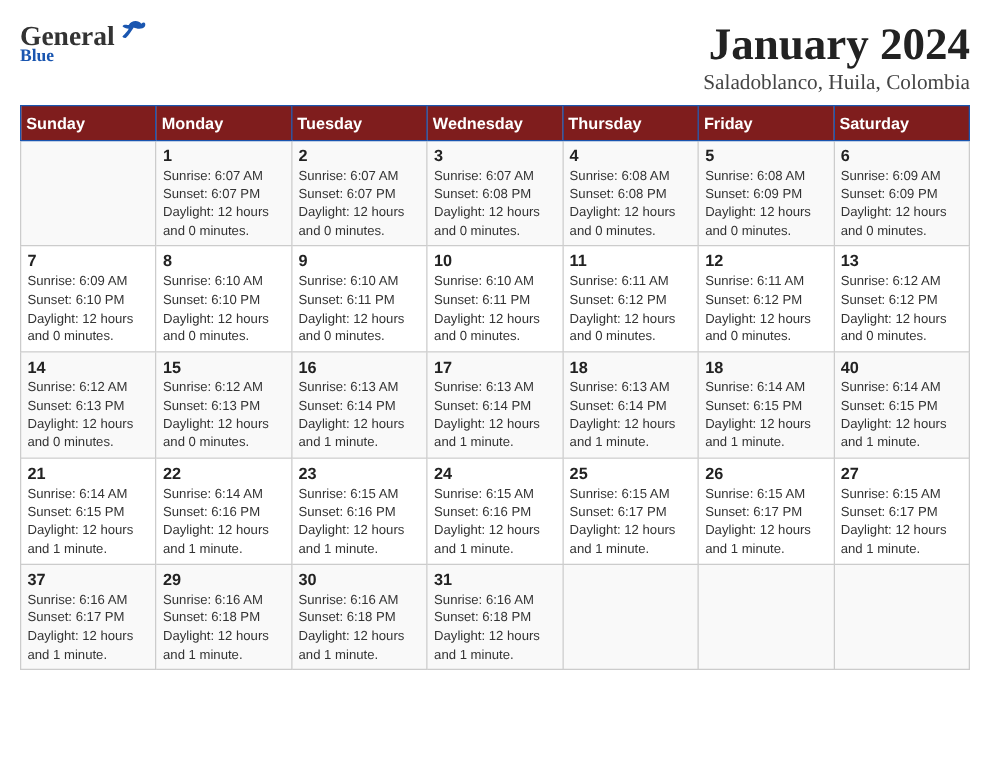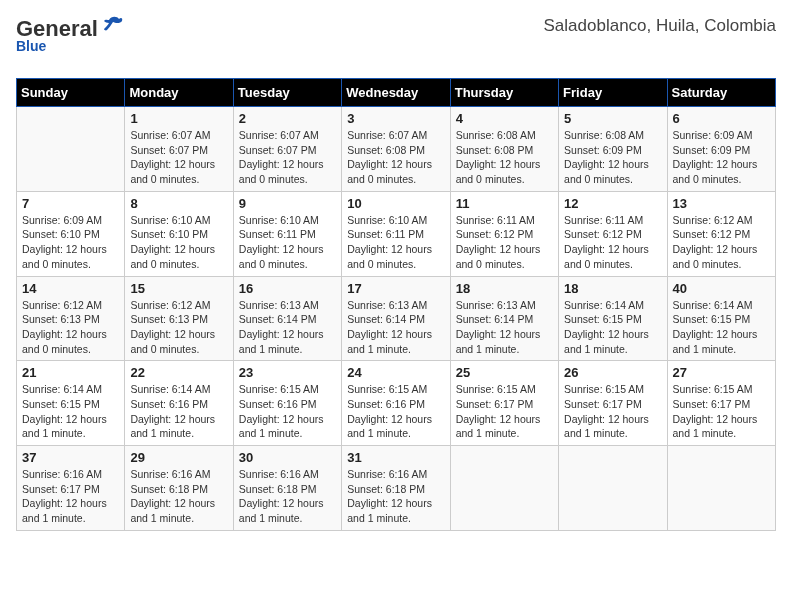--- a/index.html
+++ b/index.html
@@ -7,21 +7,22 @@
       font-family: Arial, sans-serif;
       background: #fff;
       width: 792px;
       min-height: 612px;
       padding: 16px;
     }
     .header {
       display: flex;
       justify-content: space-between;
       align-items: flex-start;
-      margin-bottom: 24px;
+      margin-bottom: 8px;
+      font-family: Liberation Serif, serif;
     }
     .logo {
       display: flex;
       flex-direction: column;
       align-items: flex-start;
     }
     .logo-general { color: #333; }
     .logo-blue { color: #1a56b0; }
     .title-block { text-align: right; }
     .main-title {
@@ -33,21 +34,21 @@
     .subtitle {
       font-size: 17px;
       color: #444;
     }
     table {
       width: 100%;
       border-collapse: collapse;
       table-layout: fixed;
     }
     thead tr th {
-      background: #000000;
+      background: #7f1d1d;
       color: #fff;
       font-size: 13px;
       font-weight: bold;
       padding: 6px 4px;
       text-align: left;
       border: 1px solid #1a56b0;
     }
     tbody tr td {
       vertical-align: top;
       border: 1px solid #ccc;
@@ -78,20 +79,21 @@
   <div class="logo">
     <div style="display:flex; align-items:center;">
       <span class="logo-general" style="font-size:22px; font-weight:bold; color:#333;">General</span>
       <svg width="22" height="18" viewBox="0 0 22 18" style="margin-left:3px; margin-top:-8px;">
         <path d="M8 4 C10 0, 16 0, 18 3 C20 1, 22 2, 21 5 C19 8, 14 7, 12 6 C10 9, 8 12, 6 14 C5 15, 3 14, 3 13 C5 11, 7 9, 8 7 C6 7, 4 6, 3 5 C4 3, 7 4, 8 4Z" fill="#1a56b0"></path>
       </svg>
     </div>
     <span class="logo-blue" style="font-size:14px; font-weight:bold; color:#1a56b0; margin-top:-4px;">Blue</span>
   </div>
   <div class="title-block">
+    <div class="main-title">January 2024</div>
     <div class="subtitle">Saladoblanco, Huila, Colombia</div>
   </div>
 </div>
 
 <table>
   <thead>
     <tr>
     <th>Sunday</th>
         <th>Monday</th>
         <th>Tuesday</th>

